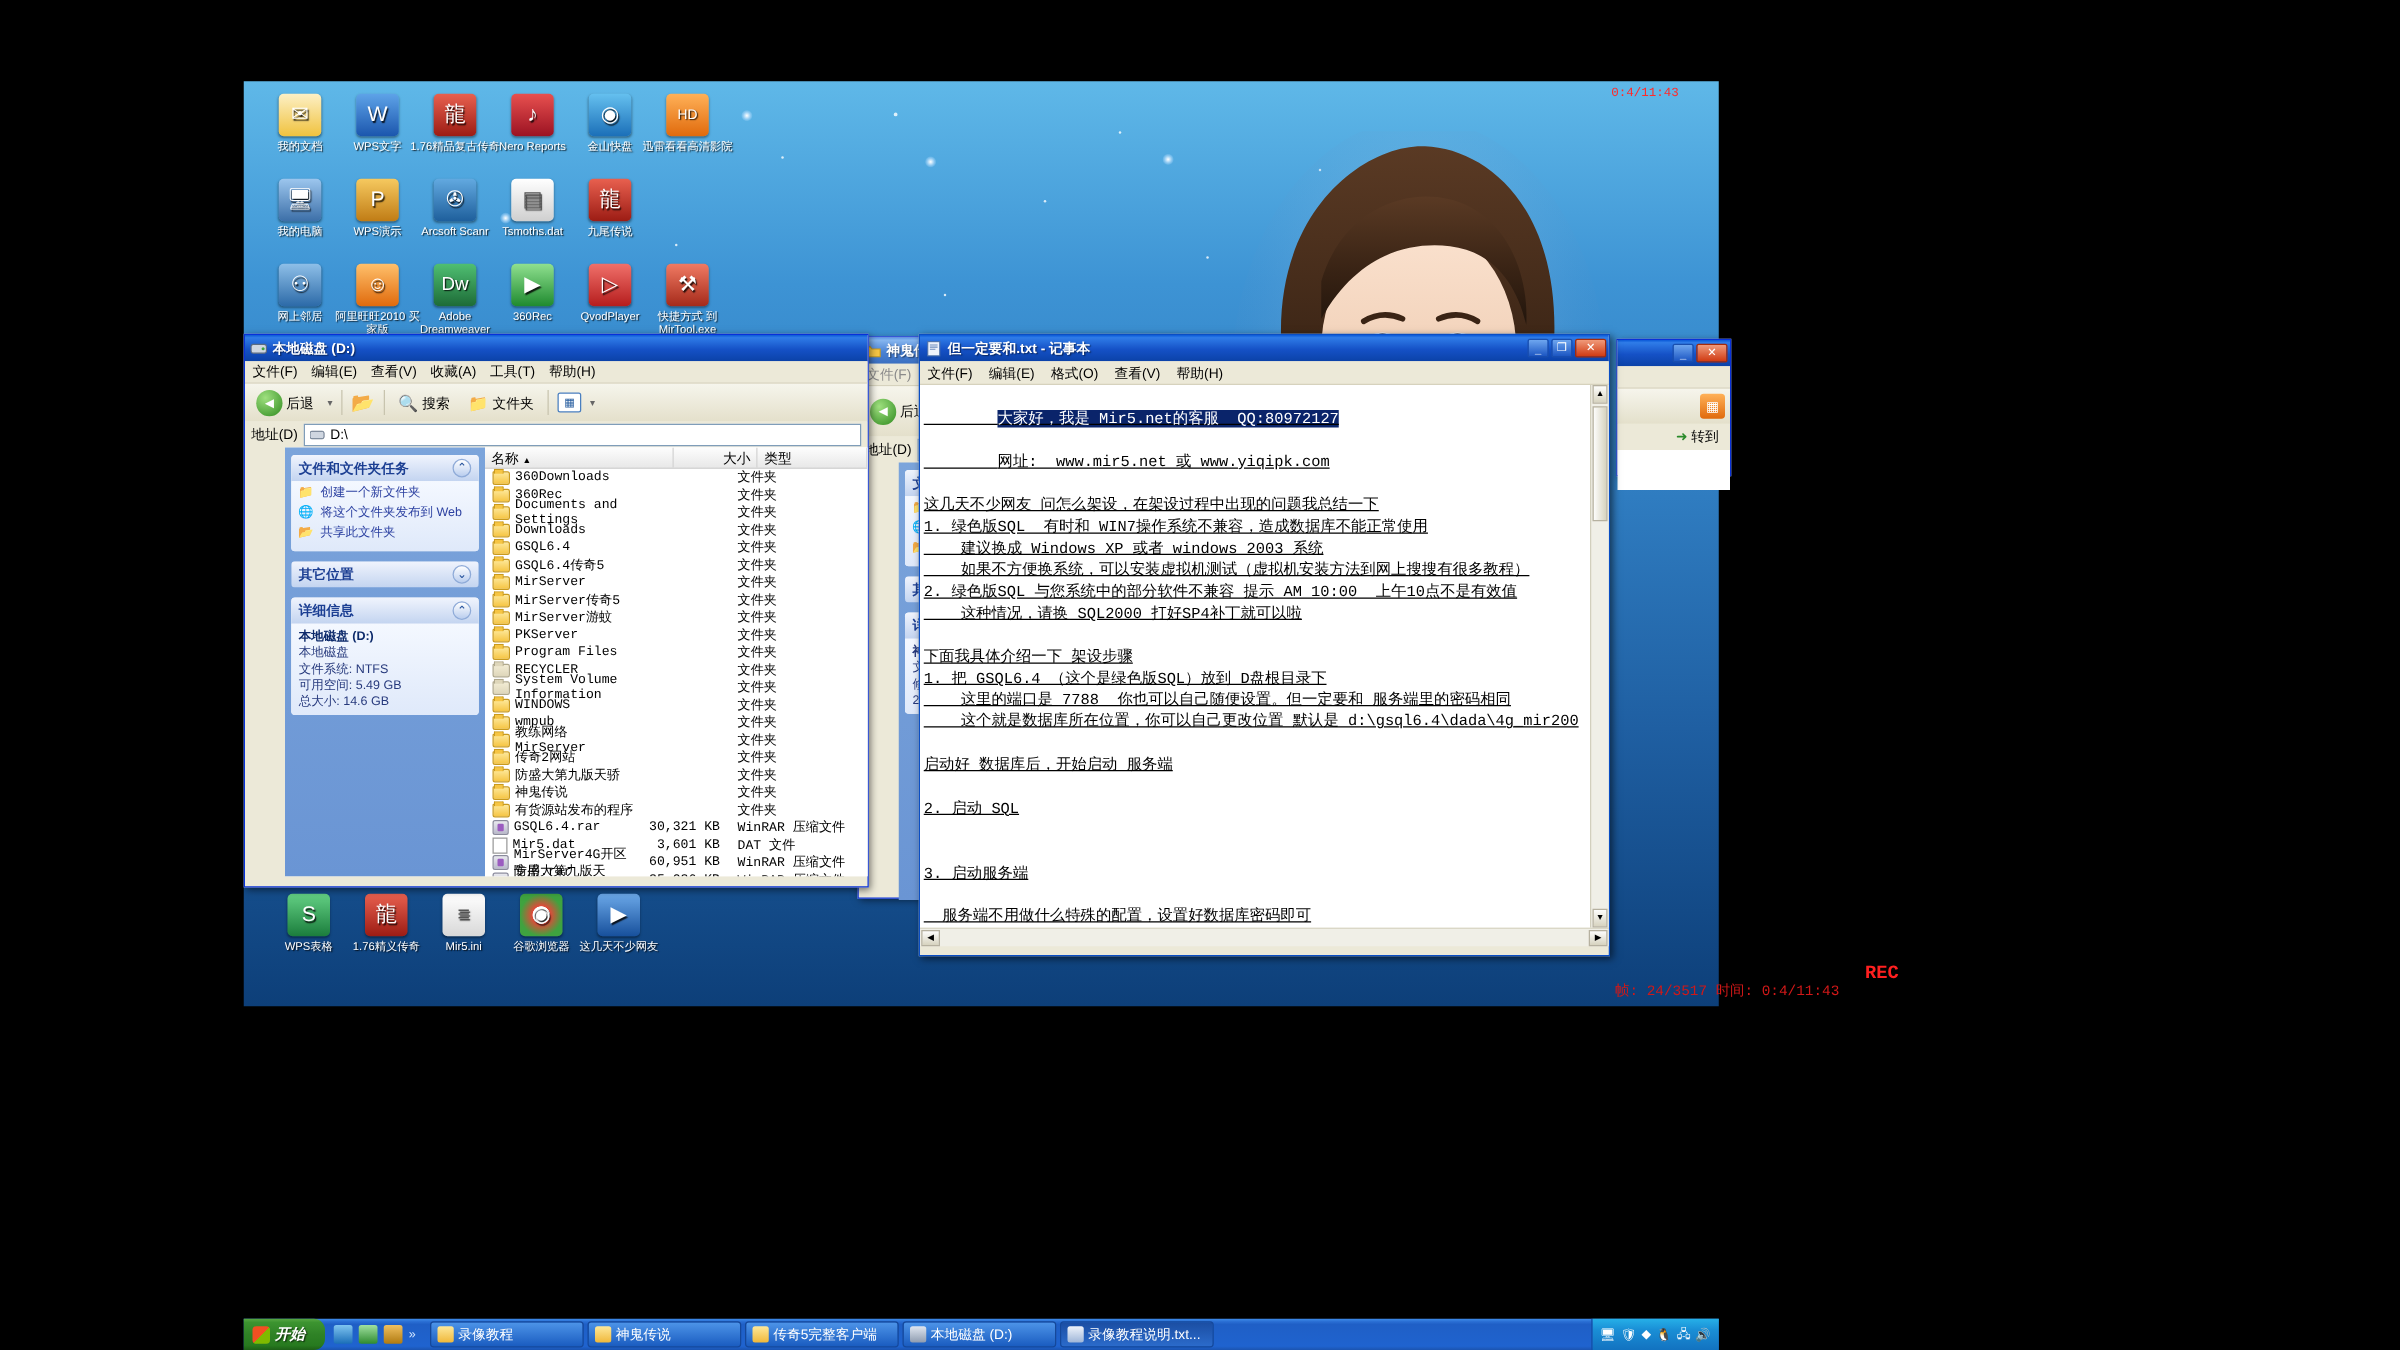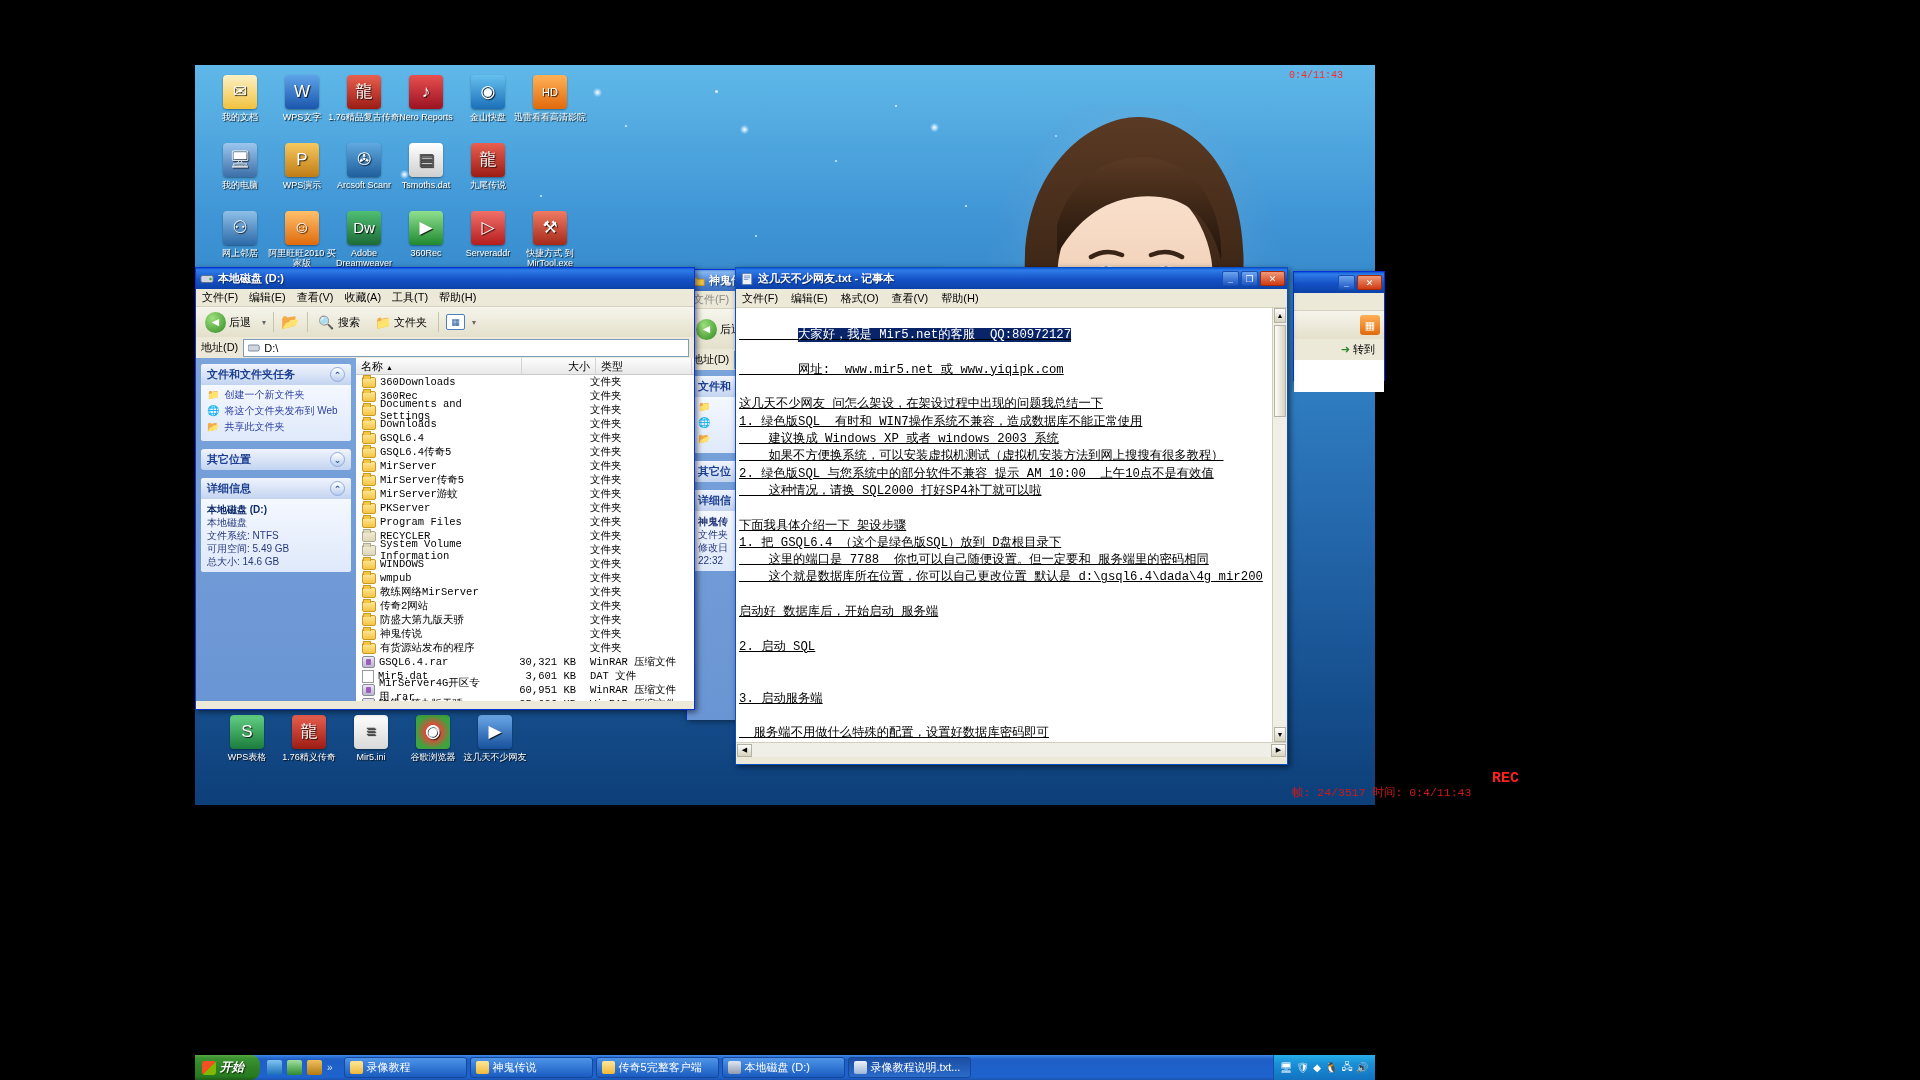--- a/index.html
+++ b/index.html
@@ -46,21 +46,21 @@
   
   .exptool{ height:30px; display:flex; align-items:center; gap:7px; padding:0 5px;
      background:linear-gradient(180deg,#f6f5ec,#e4e0cb); font-size:11px; }
   .tbtn{ display:flex;align-items:center;gap:3px; padding:1px 4px; white-space:nowrap; }
   .circ{ width:21px;height:21px;border-radius:50%;display:flex;align-items:center;
      justify-content:center;color:#fff;font-size:12px;font-weight:bold; }
   .addrbar{ height:21px; display:flex;align-items:center;gap:5px;padding:0 5px;
      background:#ece9d8; font-size:11px; }
   .addrfield{ flex:1; height:18px; background:#fff; border:1px solid #7f9db9;
      display:flex; align-items:center; gap:4px; padding:0 4px; font-size:11px; }
-  .expbody{ display:flex; background:#fff; }
+  .expbody{ display:flex; background:#fff;margin-left:32px; }
   .sidepane{ width:160px; background:linear-gradient(180deg,#7ba4db,#6a95d4);
      padding:6px 5px; }
   .panel{ background:#fff; border-radius:3px; margin-bottom:8px; overflow:hidden; }
   .phead{ background:linear-gradient(180deg,#f0f4fd,#c3d4f0); padding:3px 6px;
      font-size:11px; font-weight:bold; color:#1c3f93; display:flex;
      align-items:center; justify-content:space-between; }
   .chev{ width:15px;height:15px;border-radius:50%;
      background:linear-gradient(180deg,#ffffff,#b9cdee); color:#2a569e;
      font-size:9px;display:flex;align-items:center;justify-content:center;
      border:1px solid #8fabd8; }
@@ -262,21 +262,21 @@
     <div class="dicon" style="left:132px;top:146px">
       <div class="glyph" style="background:linear-gradient(180deg,#4fbf72,#1d6b37);font-size:15px">Dw</div>
       <span class="cap">Adobe Dreamweaver</span>
       </div>
     <div class="dicon" style="left:194px;top:146px">
       <div class="glyph" style="background:linear-gradient(180deg,#8fe08f,#1f8a2f)">▶</div>
       <span class="cap">360Rec</span>
       </div>
     <div class="dicon" style="left:256px;top:146px">
       <div class="glyph" style="background:linear-gradient(180deg,#f0706a,#b51d1d)">▷</div>
-      <span class="cap">Serveraddr</span>
+      <span class="cap">QvodPlayer</span>
       </div>
     <div class="dicon" style="left:318px;top:146px">
       <div class="glyph" style="background:linear-gradient(180deg,#f07a63,#a52a1a)">⚒</div>
       <span class="cap">快捷方式 到 MirTool.exe</span>
       </div>
 
     <div class="dicon" style="left:15px;top:650px">
       <div class="glyph" style="background:linear-gradient(180deg,#63d084,#1b7d3c)">S</div>
       <span class="cap">WPS表格</span>
       </div>
@@ -675,21 +675,21 @@
       </div>
     </div>
   </div>
 
   <div class="win" style="left:735px;top:267px;width:553px;height:498px;border-color:#0a4ec4;">
     <div class="tbar">
       <svg class="tico" viewBox="0 0 16 16">
         <rect x="2.5" y="1.5" width="11" height="13" fill="#eef3fb" stroke="#4a6fa8"></rect>
         <path d="M4.5 4.5h7M4.5 6.5h7M4.5 8.5h5" stroke="#6d8dbd" stroke-width="1"></path>
       </svg>
-      <span class="ttl">这几天不少网友.txt - 记事本</span>
+      <span class="ttl">但一定要和.txt - 记事本</span>
       <div class="tbtns">
         <div class="tb">_</div>
         <div class="tb">❐</div>
         <div class="tb close">✕</div>
       </div>
     </div>
     <div class="menubar" style="height:19px;gap:13px">
       <span>文件(F)</span>
       <span>编辑(E)</span>
       <span>格式(O)</span>

